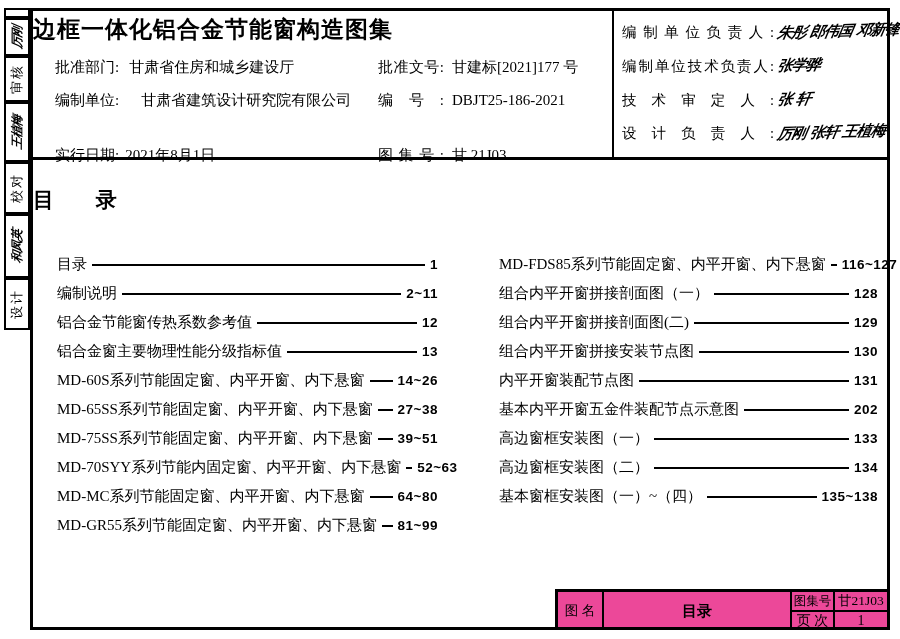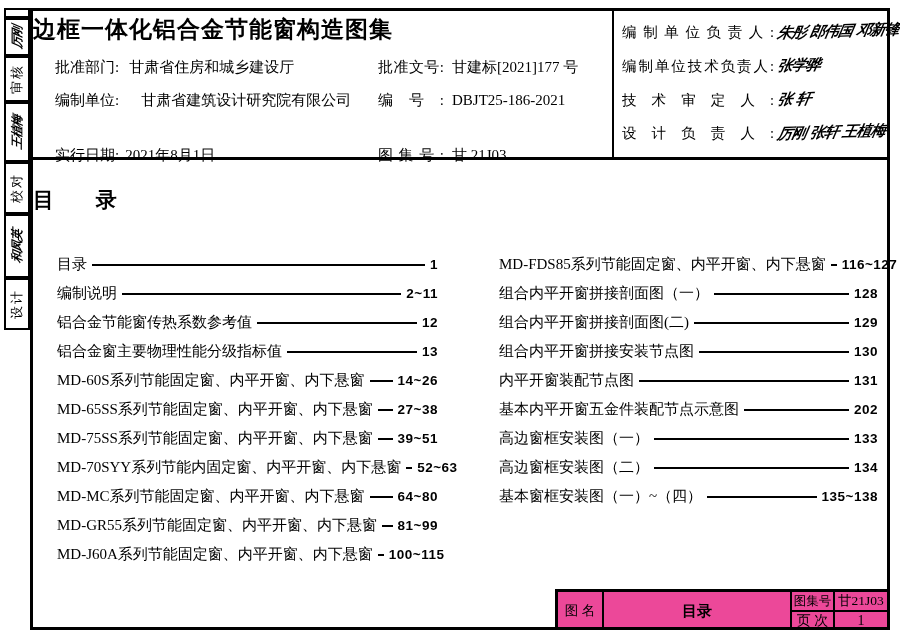--- a/index.html
+++ b/index.html
@@ -149,25 +149,20 @@
       <div class="toc-row">
         <span class="toc-title">MD-MC系列节能固定窗、内平开窗、内下悬窗</span>
         <span class="leader"></span>
         <span class="toc-page">64~80</span>
       </div>
       <div class="toc-row">
         <span class="toc-title">MD-GR55系列节能固定窗、内平开窗、内下悬窗</span>
         <span class="leader"></span>
         <span class="toc-page">81~99</span>
       </div>
-      <div class="toc-row">
-        <span class="toc-title">MD-J60A系列节能固定窗、内平开窗、内下悬窗</span>
-        <span class="leader"></span>
-        <span class="toc-page">100~115</span>
-      </div>
     </div>
   <div class="toc-col right" id="toc-right">
       <div class="toc-row">
         <span class="toc-title">MD-FDS85系列节能固定窗、内平开窗、内下悬窗</span>
         <span class="leader"></span>
         <span class="toc-page">116~127</span>
       </div>
       <div class="toc-row">
         <span class="toc-title">组合内平开窗拼接剖面图（一）</span>
         <span class="leader"></span>

